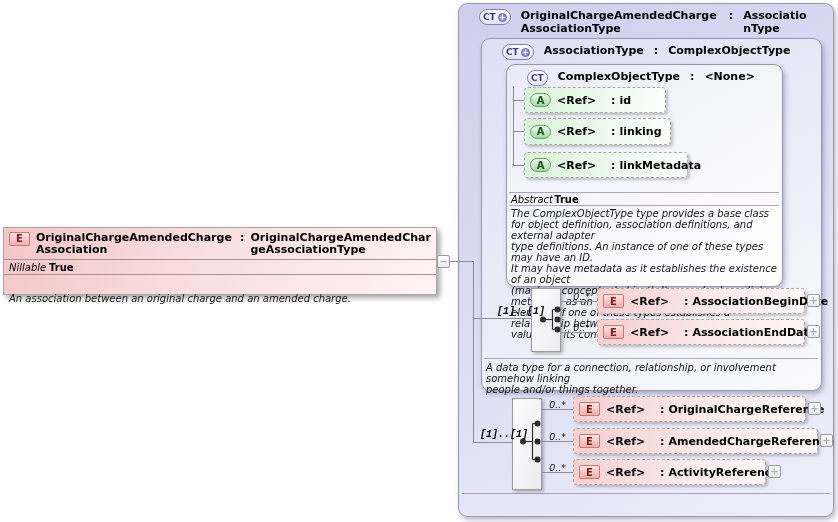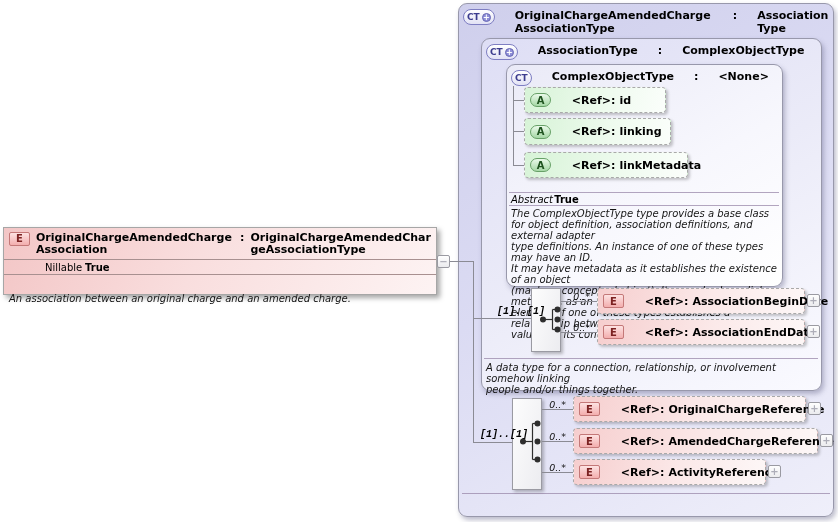--- a/index.html
+++ b/index.html
@@ -5,21 +5,21 @@
   html,body{margin:0;padding:0;background:#ffffff;}
   .canvas{position:relative;width:838px;height:522px;background:#ffffff;
           font-family:"DejaVu Sans",sans-serif;overflow:hidden;}
 
   
   .tbox{position:absolute;border:1px solid #9898ab;border-radius:9px;
         box-shadow:2px 3px 5px rgba(105,105,140,.45);}
   .tbox.l1{background:linear-gradient(150deg,#cfcfec 0%,#dbdbf3 45%,#efeffa 100%);}
   .tbox.l2{background:linear-gradient(150deg,#dedef5 0%,#ebebf8 50%,#fafaff 100%);}
   .tbox.l3{background:linear-gradient(150deg,#eaeaf7 0%,#f7f7fd 55%,#ffffff 100%);}
-  .thead{display:flex;align-items:flex-start;gap:20px;padding:5px 4px;
+  .thead{display:flex;align-items:flex-start;gap:10px;padding:5px 20px;
          font-size:11px;font-weight:bold;color:#000;line-height:13px;}
   .namecol{width:198px;word-break:break-all;}
   .typecol{flex:1;word-break:break-all;}
   .sepcol{flex:0 0 auto;}
 
   
   .ct-icon{flex:0 0 auto;display:inline-flex;align-items:center;height:14px;
            padding:0 3px;border:1px solid #7e7ec2;border-radius:8px;
            background:linear-gradient(#ffffff,#e2e2f5);color:#3c3c8e;
            font-size:9px;font-weight:bold;margin-top:0px;}
@@ -27,21 +27,21 @@
            border:1px solid #6868b4;color:#fff;font-size:8px;line-height:7px;
            display:flex;align-items:center;justify-content:center;box-sizing:border-box;}
 
   
   .refbox{position:absolute;display:flex;align-items:center;box-sizing:border-box;
           border:1px dashed #a9a9a9;border-radius:4px;padding:0 5px;
           font-size:11px;font-weight:bold;color:#000;
           box-shadow:2px 2px 3px rgba(0,0,0,.22);}
   .refbox.pink{background:linear-gradient(105deg,#f6cece 0%,#fbe9e9 55%,#fdf7f7 100%);}
   .refbox.green{background:linear-gradient(105deg,#d7f3d7 0%,#effbef 60%,#fbfefb 100%);}
-  .ref-kw{margin-left:6px;width:54px;flex:0 0 auto;text-align:right;}
+  .ref-kw{margin-left:6px;width:54px;flex:0 0 auto;}
   .ref-colon{flex:0 0 auto;}
   .ref-name{white-space:nowrap;margin-left:4px;}
 
   .e-icon{flex:0 0 auto;width:21px;height:14px;border:1px solid #c47878;border-radius:2px;
           background:linear-gradient(#fde2e2,#f3aeae);color:#7c2222;font-size:10px;
           font-weight:bold;display:flex;align-items:center;justify-content:center;
           box-sizing:border-box;}
   .a-icon{flex:0 0 auto;width:21px;height:14px;border:1px solid #67a067;border-radius:8px;
           background:linear-gradient(#eafaea,#a6d7a6);color:#1e521e;font-size:10px;
           font-weight:bold;display:flex;align-items:center;justify-content:center;
@@ -71,21 +71,21 @@
 
   
   #element-box{position:absolute;left:3px;top:227px;width:432px;height:66px;
                border:1px solid #a6a6a6;
                background:linear-gradient(115deg,#f3c6c6 0%,#f9dede 45%,#fdf3f3 100%);
                box-shadow:3px 3px 5px rgba(0,0,0,.35);font-size:11px;}
   .ehead{display:flex;gap:6px;padding:4px 5px 0 5px;font-weight:bold;line-height:12px;
          height:31px;box-sizing:border-box;}
   .eprop{display:flex;align-items:center;border-top:1px solid #a89090;height:14px;
          padding:0 5px;font-size:10px;}
-  .eprop .plabel{display:inline-block;width:40px;margin-left:36px;}
+  .eprop .plabel{font-style:italic;display:inline-block;width:40px;}
   .eprop .pvalue{font-weight:bold;}
   .edesc{border-top:1px solid #a89090;padding:18px 5px;font-size:10px;font-style:italic;color:#141414;}
 
   svg.connectors{position:absolute;left:0;top:0;z-index:40;pointer-events:none;}
 </style>
 </head>
 <body>
 
 <div class="canvas">
 

